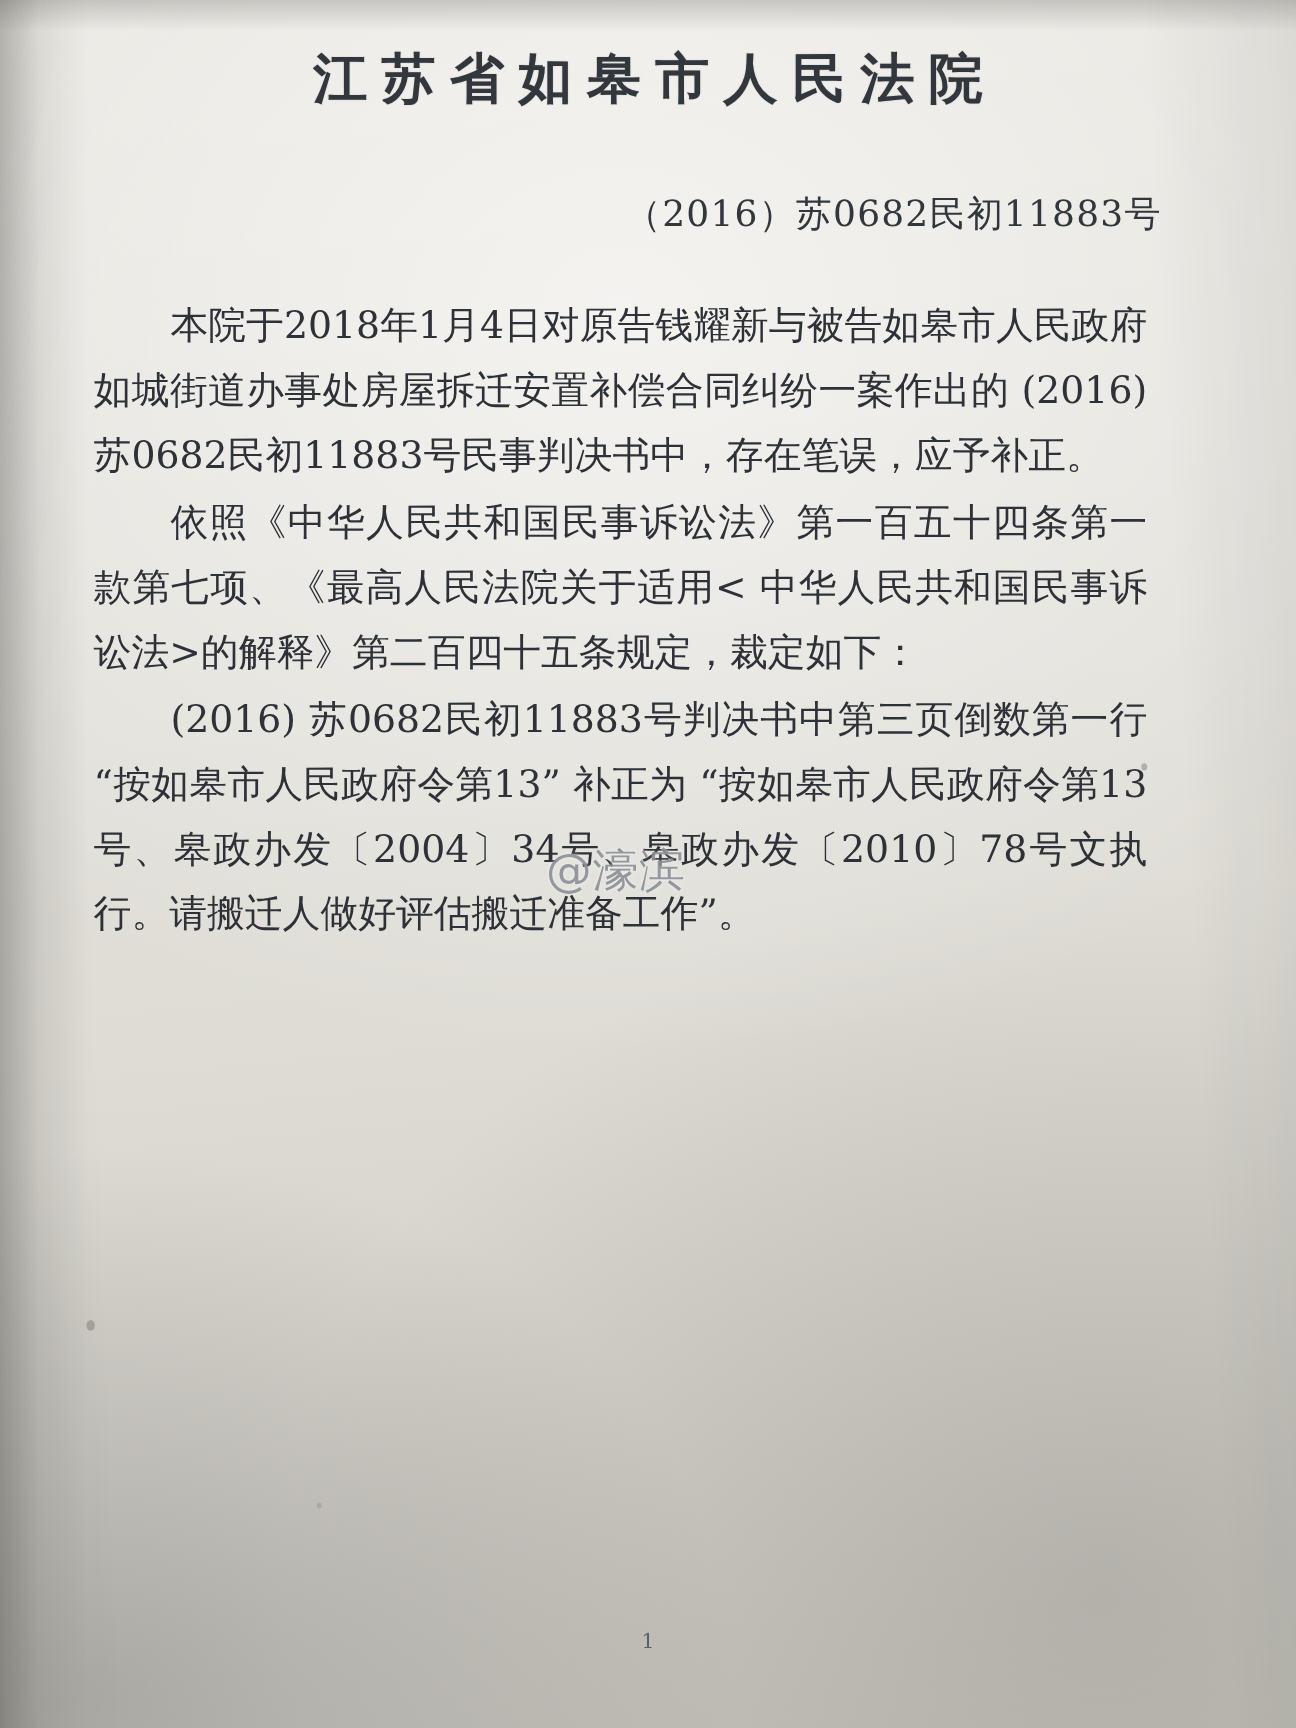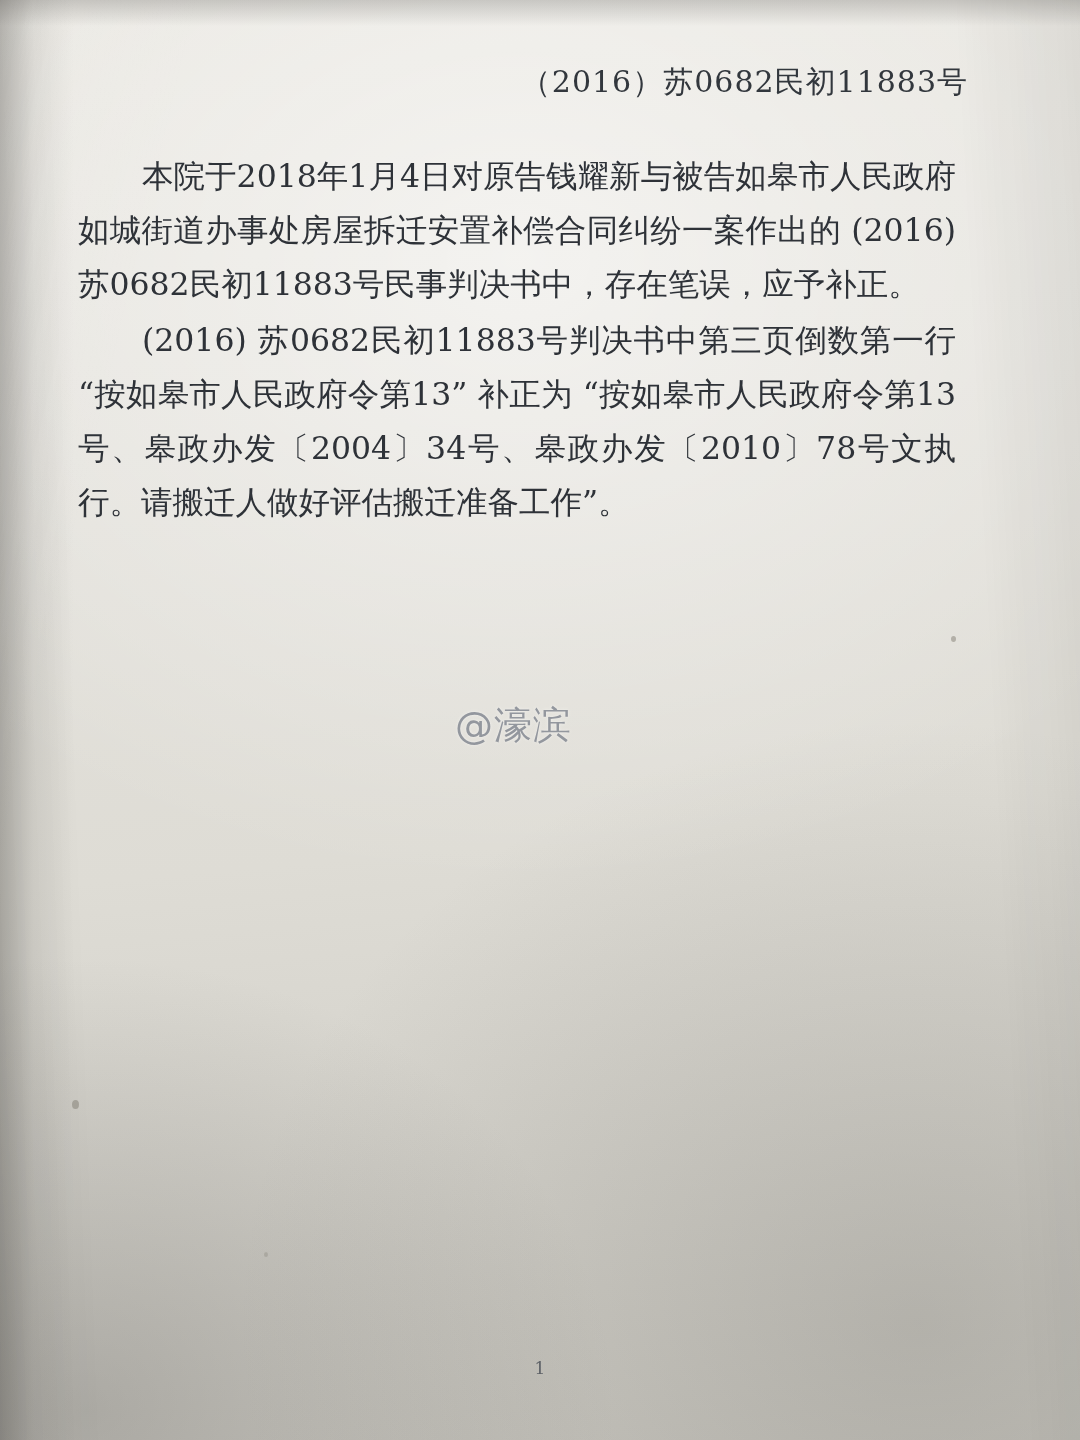--- a/index.html
+++ b/index.html
@@ -137,23 +137,25 @@
 <div class="page">
   <div class="edge-top"></div>
   <div class="edge-left"></div>
   <div class="grain"></div>
 
   <div class="speck" style="left:72px; top:1100px; width:7px; height:9px;"></div>
   <div class="speck" style="left:951px; top:636px; width:5px; height:6px;"></div>
   <div class="speck" style="left:264px; top:1252px; width:4px; height:5px; opacity:.6;"></div>
 
   <div class="content">
+    <div class="title1">江苏省如皋市人民法院</div>
     <div class="case-no">（2016）苏0682民初11883号</div>
 
     <div class="body-text">
       <p>本院于2018年1月4日对原告钱耀新与被告如皋市人民政府如城街道办事处房屋拆迁安置补偿合同纠纷一案作出的 (2016) 苏0682民初11883号民事判决书中，存在笔误，应予补正。</p>
+      <p>依照《中华人民共和国民事诉讼法》第一百五十四条第一款第七项、《最高人民法院关于适用&lt; 中华人民共和国民事诉讼法&gt;的解释》第二百四十五条规定，裁定如下：</p>
       <p>(2016) 苏0682民初11883号判决书中第三页倒数第一行 “按如皋市人民政府令第13” 补正为 “按如皋市人民政府令第13号、皋政办发〔2004〕34号、皋政办发〔2010〕78号文执行。请搬迁人做好评估搬迁准备工作”。</p>
     </div>
 
     <div class="watermark">@濠滨</div>
     <div class="page-number">1</div>
   </div>
 </div>
 
 </body></html>

